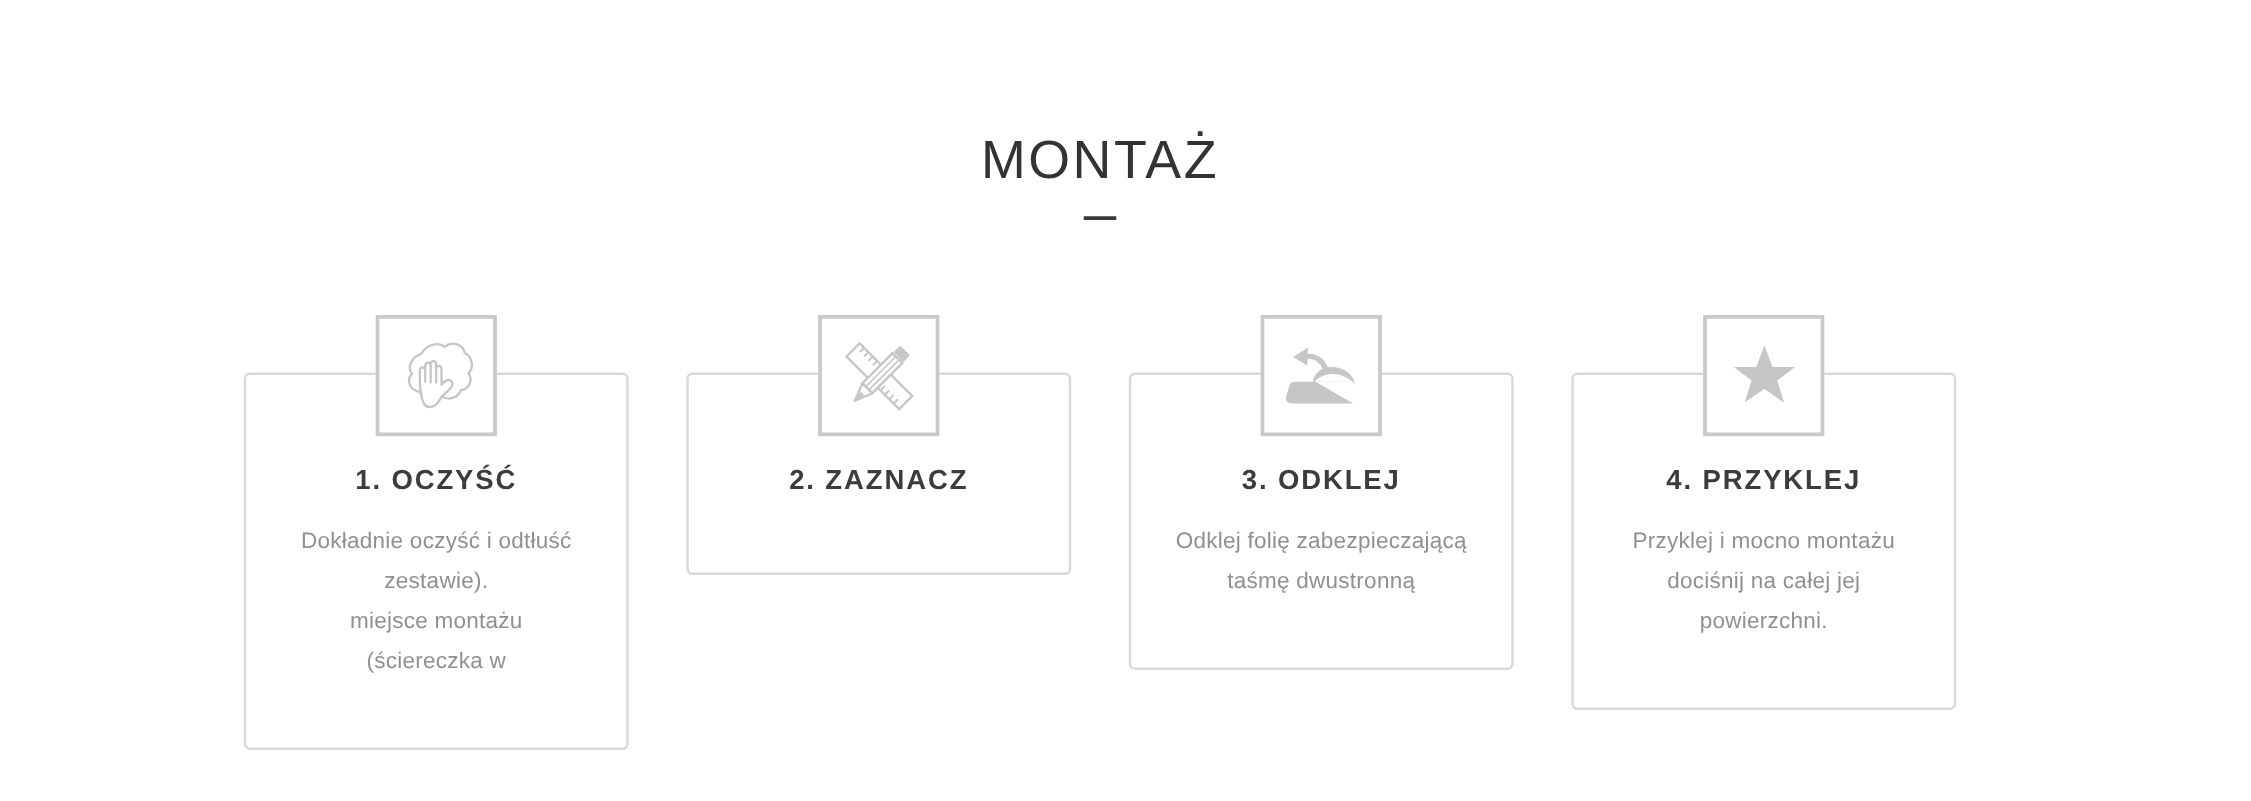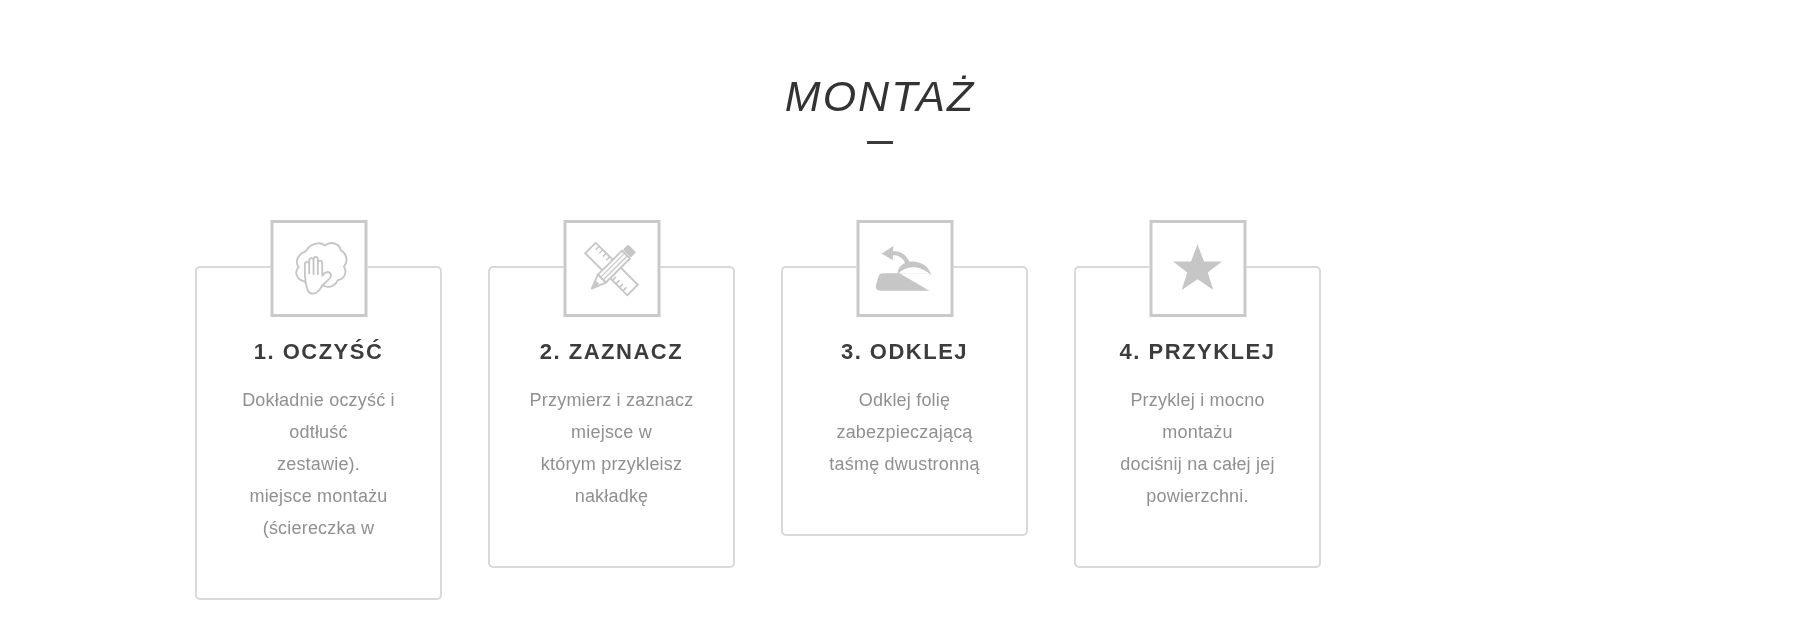--- a/index.html
+++ b/index.html
@@ -12,45 +12,44 @@
     background: #ffffff;
     overflow: hidden;
     font-family: "Liberation Sans", sans-serif;
   }
   .section {
     width: 1370px;
     margin: 0 0 0 195px;
   }
   .section-title {
     margin: 0;
-    padding-top: 72px;
+    padding-top: 104px;
     text-align: center;
     font-size: 43px;
     line-height: 49px;
     font-weight: 300;
     letter-spacing: 2px;
     color: #333333;
-    font-style: italic;
   }
   .title-underline {
     width: 26px;
     height: 3px;
     background: #3a3a3a;
     margin: 20px auto 0;
   }
   .cards {
     display: flex;
     gap: 46px;
     align-items: flex-start;
     margin-top: 122px;
   }
   .card {
     position: relative;
     box-sizing: border-box;
-    width: 247px;
+    width: 308px;
     border: 2px solid #d9d9d9;
     border-radius: 5px;
     padding: 70px 22px 42px;
     text-align: center;
     background: #ffffff;
   }
   .icon-box {
     position: absolute;
     top: -48px;
     left: 50%;
@@ -123,24 +122,20 @@
           <g transform="rotate(45 50 50)">
             <rect x="41" y="3" width="18" height="12" rx="2" fill="#c6c6c6"></rect>
             <rect x="41" y="17" width="18" height="55" fill="#ffffff" stroke="#c6c6c6" stroke-width="3"></rect>
             <path d="M47,18 L47,71 M53,18 L53,71" stroke="#c6c6c6" stroke-width="2" fill="none"></path>
             <path d="M41,72 L59,72 L50,95 Z" fill="#ffffff" stroke="#c6c6c6" stroke-width="3" stroke-linejoin="round"></path>
             <path d="M46.5,81 L53.5,81 L50,95 Z" fill="#c6c6c6"></path>
           </g>
         </svg>
       </div>
       <h3 class="card-title">2. ZAZNACZ</h3>
-      <p class="card-desc">
-        <span>Przymierz i zaznacz miejsce w</span>
-        <span>którym przykleisz nakładkę</span>
-      </p>
     </div>
 
     <div class="card">
       <div class="icon-box">
         <svg viewBox="0 0 100 100">
           <path d="M16,57 C12,57 9,59 8,62 L4,76 C2.5,81 6,85 11,85 L89,85 C94,85 97.5,81 96,76 L92,62 C91,59 88,57 84,57 Z" fill="#c6c6c6"></path>
           <path d="M42,57 L97,89 L97,57 Z" fill="#ffffff"></path>
           <path d="M38,60 C50,44 74,42 93,60 C89,42 68,34 52,40 C44,43 39,50 38,60 Z" fill="#c6c6c6"></path>
           <path d="M56,44 C52,30 41,22 29,25" fill="none" stroke="#c6c6c6" stroke-width="7"></path>
           <polygon points="32,13 13,25 31,36" fill="#c6c6c6"></polygon>

